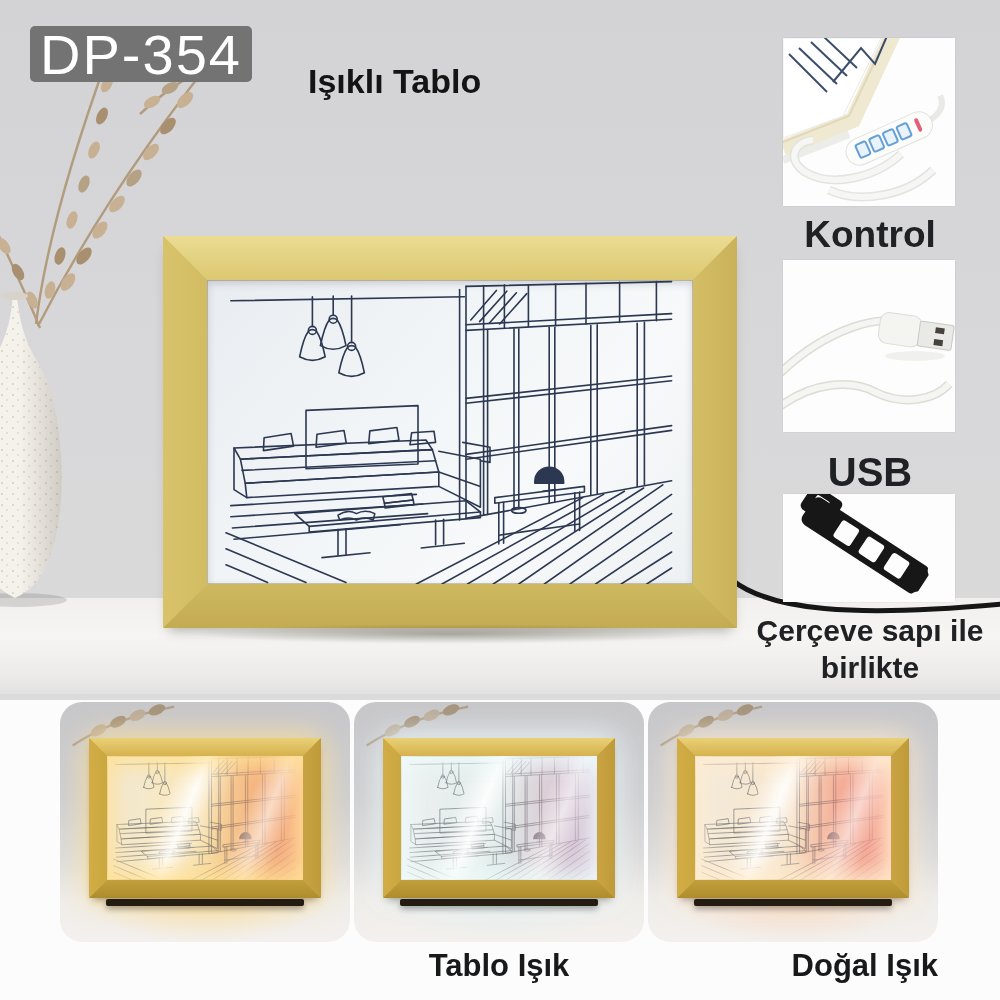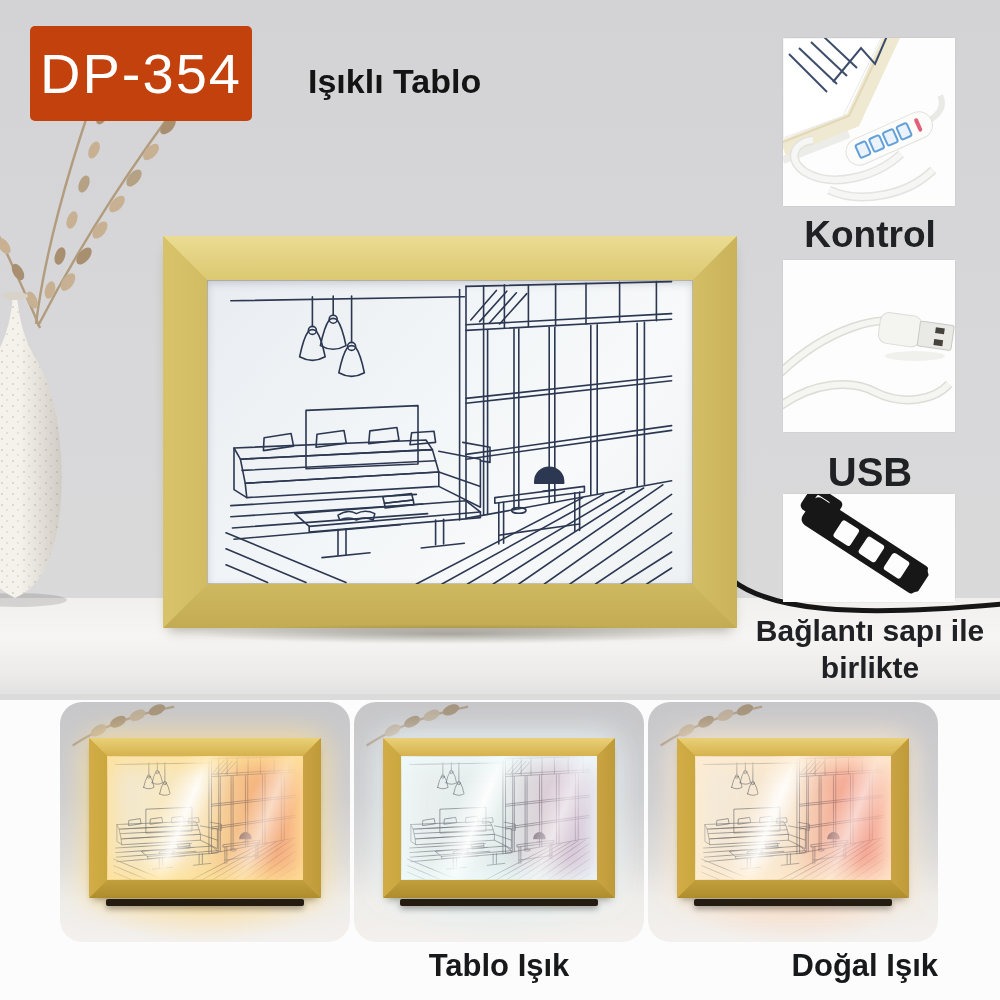--- a/index.html
+++ b/index.html
@@ -8,21 +8,21 @@
   .wall{position:absolute;left:0;top:0;width:1000px;height:700px;
         background:linear-gradient(180deg,#d3d2d4 0%,#d8d7d9 55%,#dcdbdb 100%);z-index:0;}
   .table-surface{position:absolute;left:0;top:598px;width:1000px;height:96px;
         background:linear-gradient(180deg,#f1f0ee 0%,#f6f5f3 40%,#ecebe9 80%,#e3e2e2 100%);z-index:0;}
 
   
   .branches{position:absolute;left:-10px;top:-6px;width:300px;height:360px;z-index:2;}
   .vase{position:absolute;left:-45px;top:292px;width:135px;height:318px;z-index:2;}
 
   
-  .badge{position:absolute;left:30px;top:26px;width:222px;height:95px;background:#c2410c;
+  .badge{position:absolute;left:30px;top:26px;width:222px;height:56px;background:#737373;
          border-radius:5px;display:flex;align-items:center;justify-content:center;z-index:6;}
   .badge span{color:#ffffff;font-size:56px;font-weight:500;letter-spacing:2px;}
   .title{position:absolute;left:294px;top:48px;margin:14px;font-size:34px;font-weight:700;color:#141414;z-index:6;}
 
   
   .product{position:absolute;left:163px;top:236px;width:574px;height:392px;z-index:4;}
   .product::after{content:"";position:absolute;left:5%;right:5%;bottom:-16px;height:20px;
         background:radial-gradient(ellipse at 50% 50%,rgba(45,40,25,.32),rgba(45,40,25,0) 70%);}
   .frame{--bw:44px;position:absolute;inset:0;background:#d7c268;border-radius:3px;
          box-shadow:0 8px 12px -6px rgba(60,55,35,.4);}
@@ -334,21 +334,21 @@
         <rect x="15" y="33" width="15" height="13" rx="2" fill="#fdfdfd"></rect>
         <rect x="14" y="34" width="138" height="32" rx="7" fill="#171717"></rect>
         <rect x="50" y="40" width="20" height="20" rx="3" fill="#fdfdfd"></rect>
         <rect x="80" y="40" width="20" height="20" rx="3" fill="#fdfdfd"></rect>
         <rect x="110" y="40" width="20" height="20" rx="3" fill="#fdfdfd"></rect>
         <circle cx="158" cy="31" r="11" fill="#fdfdfd"></circle>
         <circle cx="158" cy="69" r="11" fill="#fdfdfd"></circle>
       </g>
     </svg>
   </div>
-  <p class="caption" id="cap-stand">Bağlantı sapı ile birlikte</p>
+  <p class="caption" id="cap-stand">Çerçeve sapı ile birlikte</p>
 
   <div class="card v-sari" id="card-sari">
     <svg class="card-leaves" viewBox="0 0 120 50">
       <path d="M6 44 C 30 28, 60 16, 100 8" stroke="#a8947a" stroke-width="2" fill="none"></path>
       <g fill="#b7a68e">
           <ellipse rx="8" ry="4.5" transform="translate(30 30) rotate(-30)"></ellipse>
           <ellipse rx="8" ry="4.5" transform="translate(48 22) rotate(-28)" fill="#9c8668"></ellipse>
           <ellipse rx="8" ry="4.5" transform="translate(66 16) rotate(-26)"></ellipse>
           <ellipse rx="8" ry="4.5" transform="translate(84 11) rotate(-24)" fill="#9c8668"></ellipse>
         </g>

